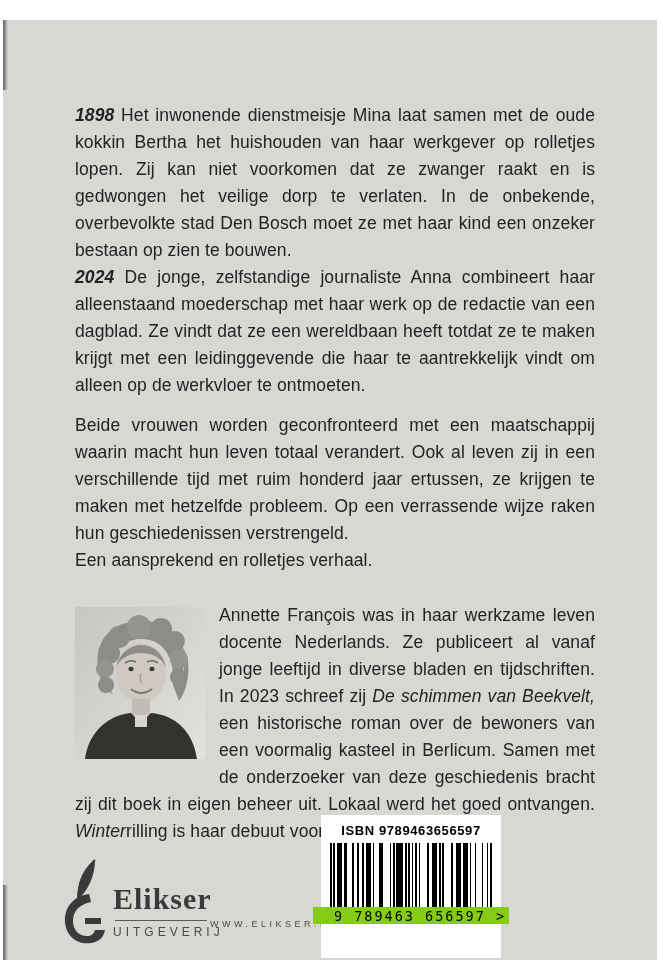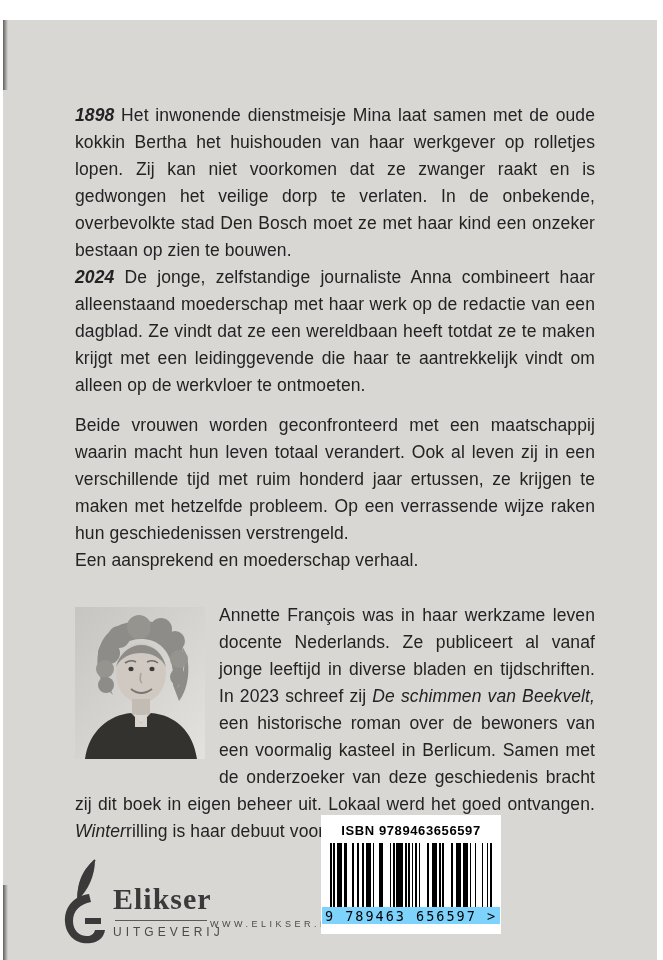--- a/index.html
+++ b/index.html
@@ -77,21 +77,21 @@
     left: 207px; top: 899px;
     font-size: 9px;
     letter-spacing: 3.5px;
     color: #4a4a4a;
   }
 
   
   .barcode-box {
     position: absolute;
     left: 318px; top: 795px;
-    width: 180px; height: 119px;
+    width: 180px; height: 143px;
     background: #ffffff;
     display: flex;
     flex-direction: column;
     align-items: center;
     padding-top: 8px;
   }
   .isbn-label {
     font-size: 13px;
     font-weight: bold;
     letter-spacing: 0.6px;
@@ -103,43 +103,43 @@
     height: 80px;
     margin-top: 5px;
   }
   .bc-module { flex: 1 0 auto; }
   .bc-module.on { background: #000; }
   .bc-digits {
     font-family: "DejaVu Sans Mono", monospace;
     font-size: 13.5px;
     color: #000;
     letter-spacing: 2px;
-    background: #7dd3fc;
+    background: #84cc16;
     margin-top: -16px;
-    padding: 1px 3px 0 3px;
+    padding: 1px 3px 0 21px;
     white-space: pre;
   }
 </style>
 </head>
 <body>
 
 <div class="cover">
 
   <div class="edge-top"></div>
   <div class="edge-bottom"></div>
 
   <div class="text-col">
 
     <p><span class="year">1898</span><span> Het inwonende dienstmeisje Mina laat samen met de oude kokkin Bertha het huishouden van haar werkgever op rolletjes lopen. Zij kan niet voorkomen dat ze zwanger raakt en is gedwongen het veilige dorp te verlaten. In de onbekende, overbevolkte stad Den Bosch moet ze met haar kind een onzeker bestaan op zien te bouwen.</span></p>
 
     <p><span class="year">2024</span><span> De jonge, zelfstandige journaliste Anna combineert haar alleenstaand moederschap met haar werk op de redactie van een dagblad. Ze vindt dat ze een wereldbaan heeft totdat ze te maken krijgt met een leidinggevende die haar te aantrekkelijk vindt om alleen op de werkvloer te ontmoeten.</span></p>
 
     <p class="summary">Beide vrouwen worden geconfronteerd met een maatschappij waarin macht hun leven totaal verandert. Ook al leven zij in een verschillende tijd met ruim honderd jaar ertussen, ze krijgen te maken met hetzelfde probleem. Op een verrassende wijze raken hun geschiedenissen verstrengeld.</p>
 
-    <p class="tagline">Een aansprekend en moederschap verhaal.</p>
+    <p class="tagline">Een aansprekend en rolletjes verhaal.</p>
 
     <div class="author">
       <div class="photo">
         <svg viewBox="0 0 130 152" xmlns="http://www.w3.org/2000/svg">
           <defs>
             <linearGradient id="pbg" x1="0" y1="0" x2="1" y2="1">
               <stop offset="0" stop-color="#c6c5c2"></stop>
               <stop offset="1" stop-color="#e3e2df"></stop>
             </linearGradient>
           </defs>

